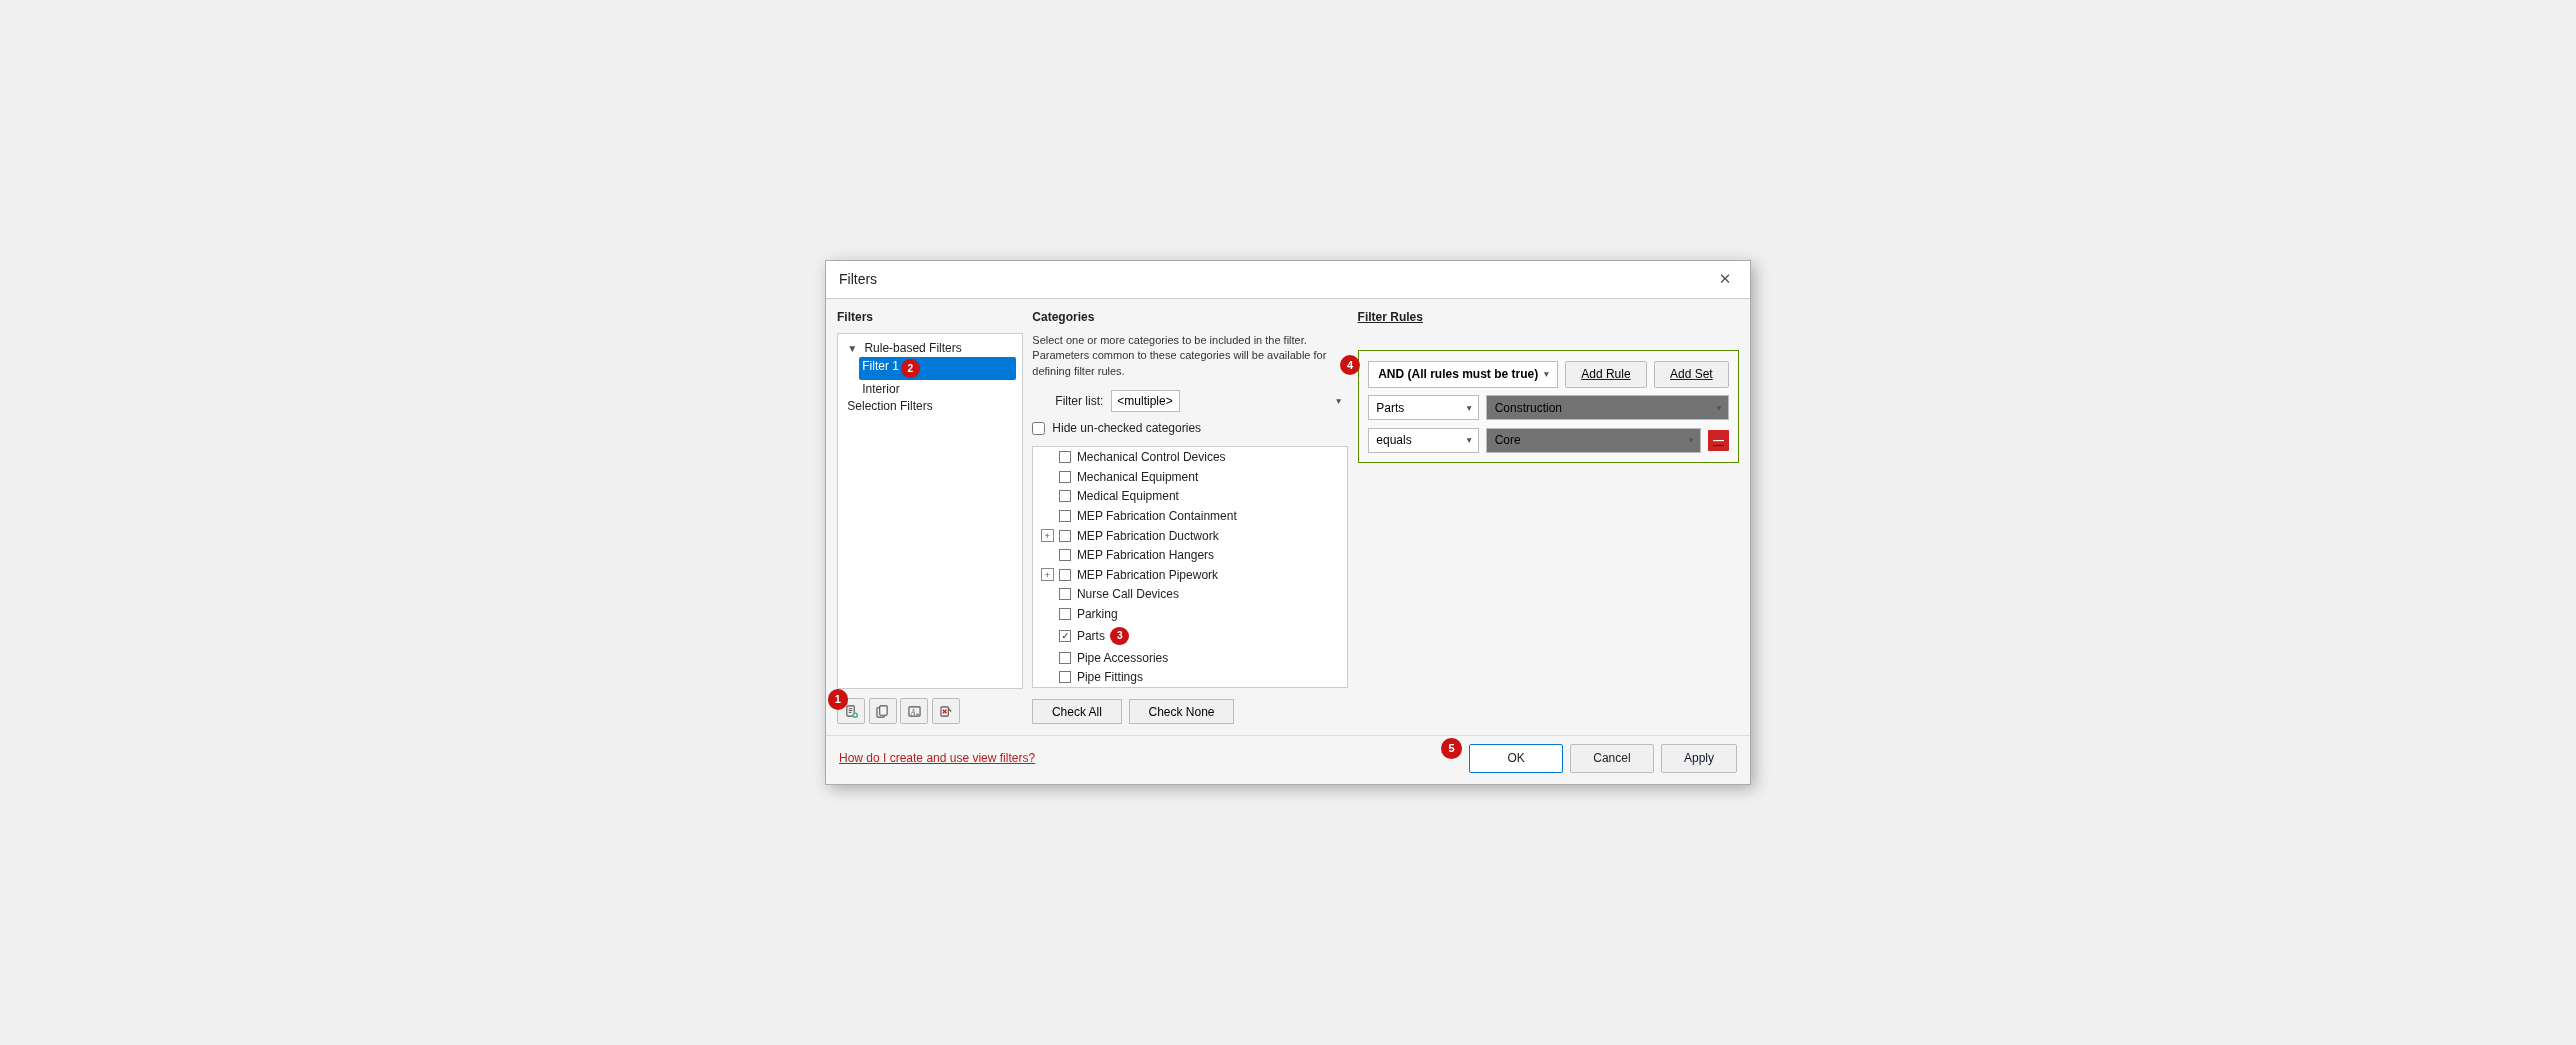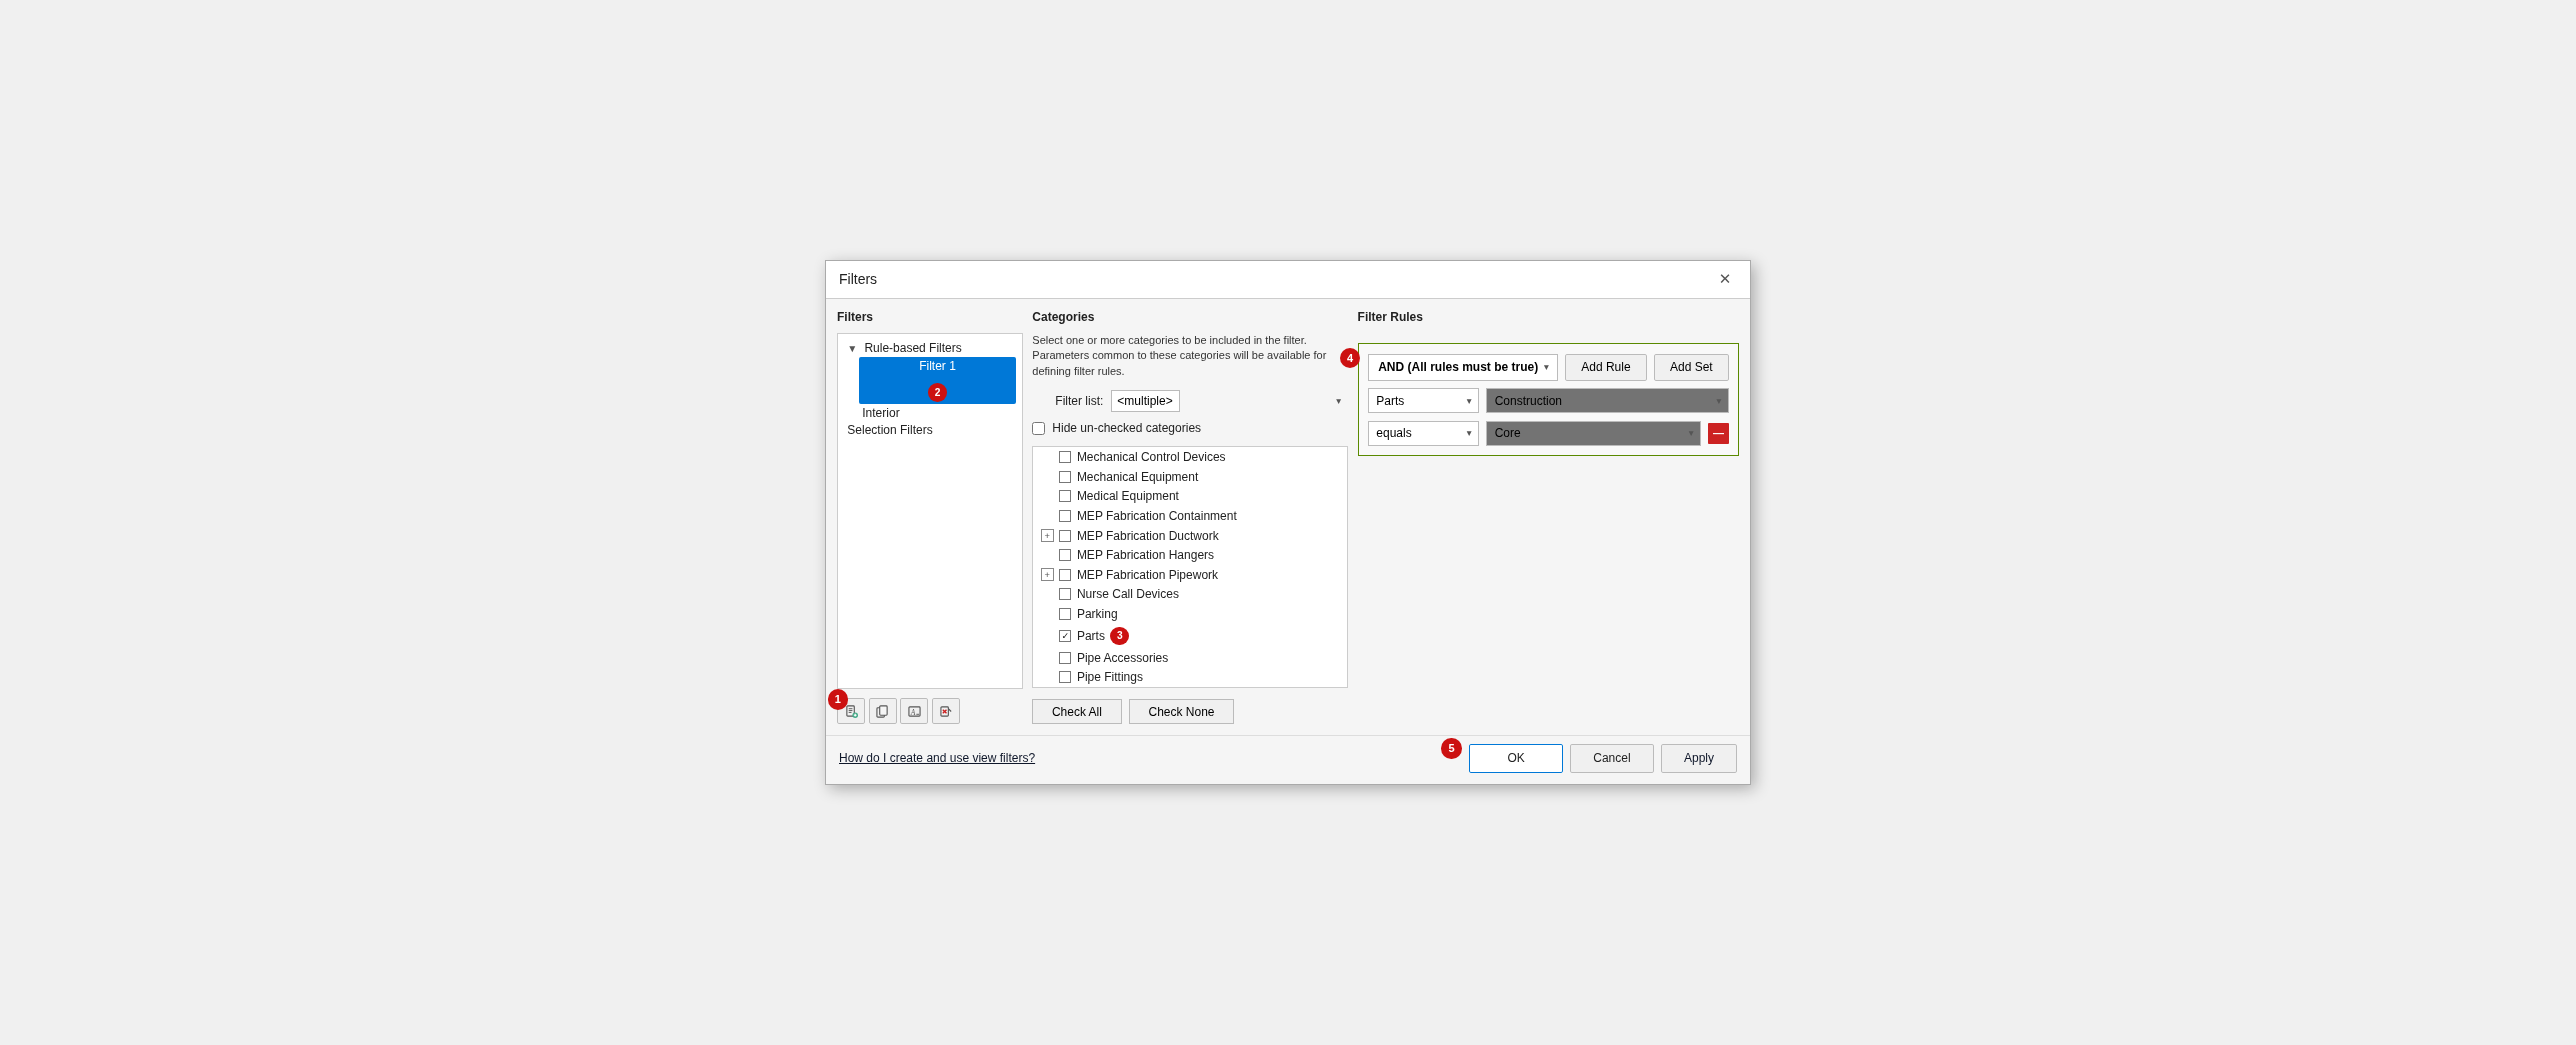--- a/index.html
+++ b/index.html
@@ -189,21 +189,22 @@
       background: #f0f0f0;
       cursor: pointer;
       font-size: 12px;
       border-radius: 0;
     }
     
     .rules-panel {
       flex: 1;
       display: flex;
       flex-direction: column;
-      gap: 16px;
+      gap: 23px;
+      text-decoration: underline;
     }
     .rules-box {
       border: 1.9px solid #5a8a00;
       background: #f9f9f9;
       padding: 9.3px;
       display: flex;
       flex-direction: column;
       gap: 7.4px;
     }
     .rules-top-row {
@@ -310,21 +311,21 @@
     }
     
     .dialog-footer {
       display: flex;
       align-items: center;
       justify-content: space-between;
       padding: 7.4px 13px 11px 13px;
       border-top: 0.9px solid #ddd;
     }
     .help-link {
-      color: #0f172a;
+      color: #b91c1c;
       text-decoration: underline;
       cursor: pointer;
       font-size: 12px;
     }
     .footer-buttons {
       display: flex;
       gap: 7.4px;
       align-items: center;
     }
     .ok-btn {
@@ -383,21 +384,21 @@
 
   <div class="main-content">
 
     <div class="filters-panel">
       <div class="panel-label">Filters</div>
       <div class="filters-tree">
         <div class="tree-item">
           <span class="tree-toggle">▼</span>
           <span>Rule-based Filters</span>
         </div>
-        <div class="tree-item indent1 selected" style="display:flex;align-items:center;gap:10px;flex-direction:column;">
+        <div class="tree-item indent1 selected" style="display:flex;align-items:flex-start;gap:2px;">
           <span>Filter 1</span>
           <span class="step-badge" style="position:relative;width:18.6px;height:18.6px;font-size:10.2px;">2</span>
         </div>
         <div class="tree-item indent1">
           <span>Interior</span>
         </div>
         <div class="tree-item">
           <span>Selection Filters</span>
         </div>
       </div>

